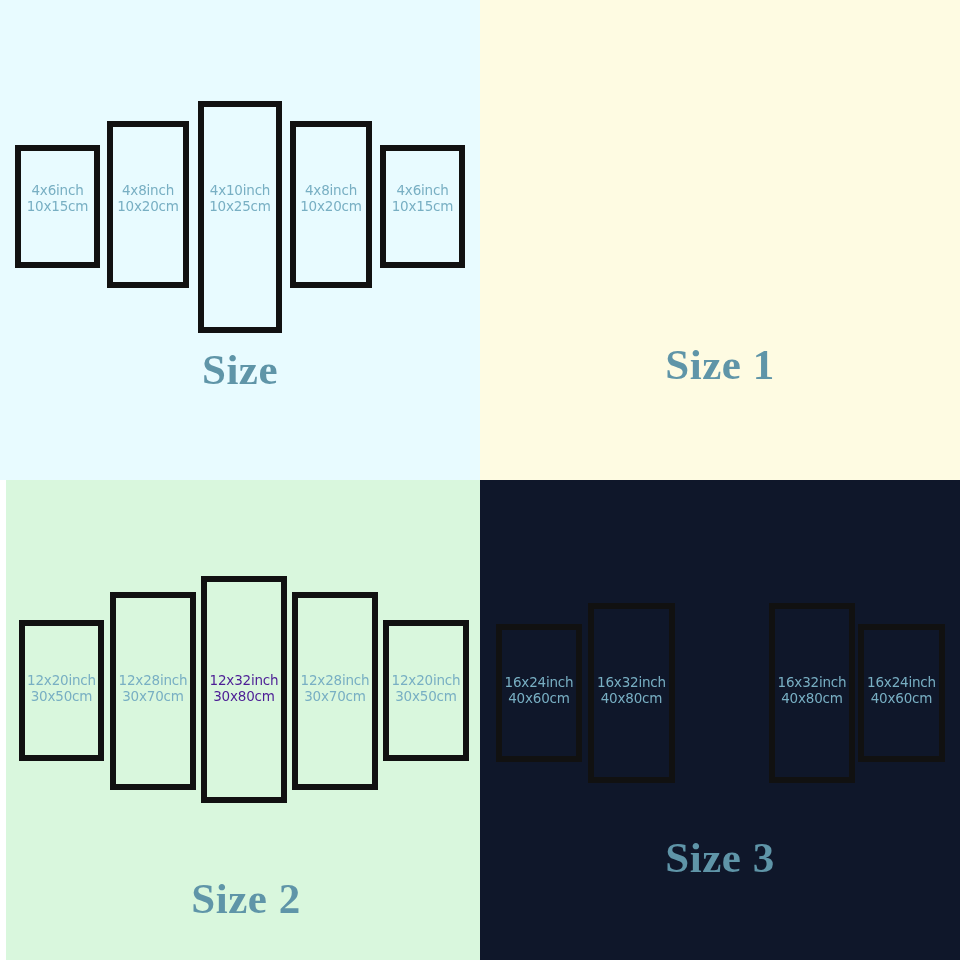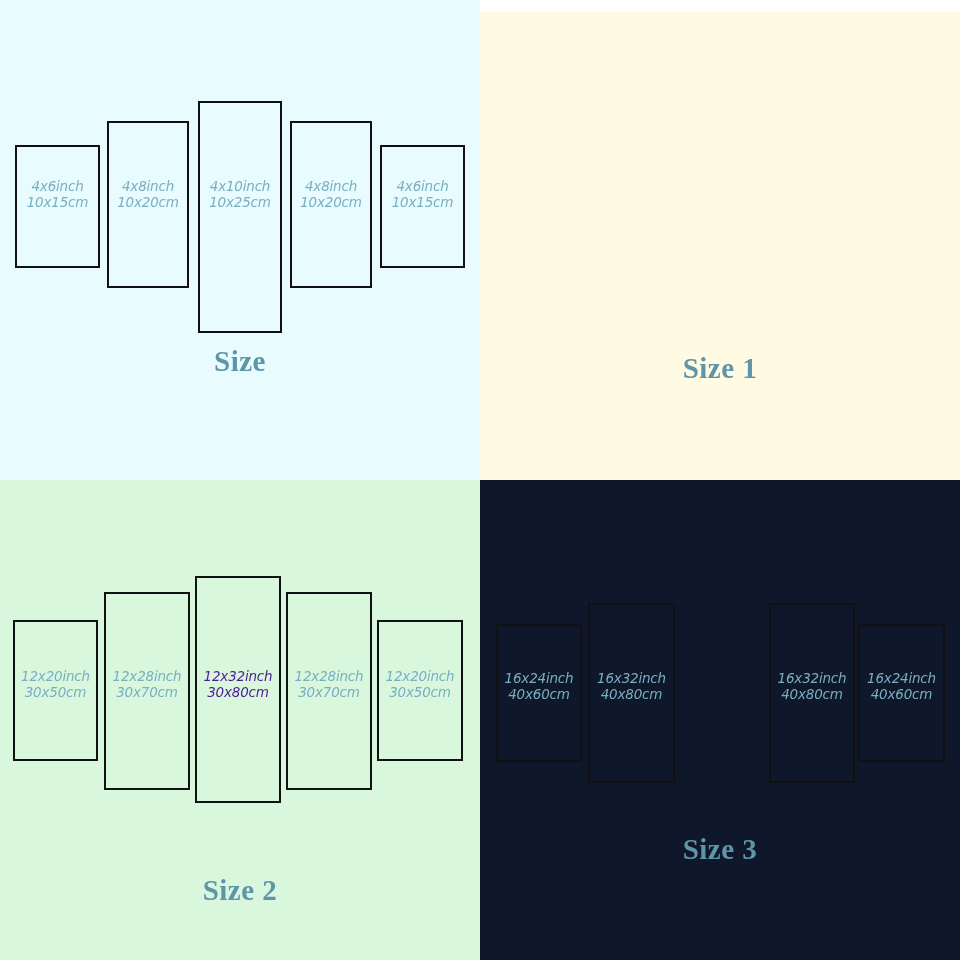--- a/index.html
+++ b/index.html
@@ -17,40 +17,39 @@
     height: 960px;
     overflow: hidden;
   }
   .quadrant {
     position: absolute;
     width: 480px;
     height: 480px;
     overflow: hidden;
   }
   .q-tl { left: 0;   top: 0;   }
-  .q-tr { left: 480px; top: 0; margin-top: 12px; }
-  .q-bl { left: 0;   top: 480px; }
+  .q-tr { left: 480px; top: 0; }
+  .q-bl { left: 6px;   top: 480px; }
   .q-br { left: 480px; top: 480px; }
 
   .panels {
     position: absolute;
     left: 0;
     top: 0;
     width: 480px;
     height: 480px;
   }
   .panel {
     position: absolute;
     box-sizing: border-box;
-    border: 2px solid #14532d;
+    border: 6px solid #14532d;
     background: transparent;
     display: flex;
     align-items: center;
     justify-content: center;
-    font-style: italic;
   }
   .panel-label {
     text-align: center;
     color: #78AFC3;
     font-family: "DejaVu Sans", sans-serif;
     font-size: 13.5px;
     line-height: 1.22;
     letter-spacing: -0.2px;
     white-space: nowrap;
     pointer-events: none;
@@ -60,21 +59,21 @@
   }
   .panel-label .lbl-cm {
     display: block;
   }
   .quad-title {
     position: absolute;
     width: 480px;
     text-align: center;
     font-family: "Liberation Serif", "DejaVu Serif", serif;
     font-weight: bold;
-    font-size: 29px;
+    font-size: 43px;
     color: #5F95A8;
     letter-spacing: 0.5px;
   }
 </style>
 </head>
 <body>
 
 <div id="chart">
     <div class="quadrant q-tl" style="background: rgb(232, 251, 255);">
       <div class="panels">

